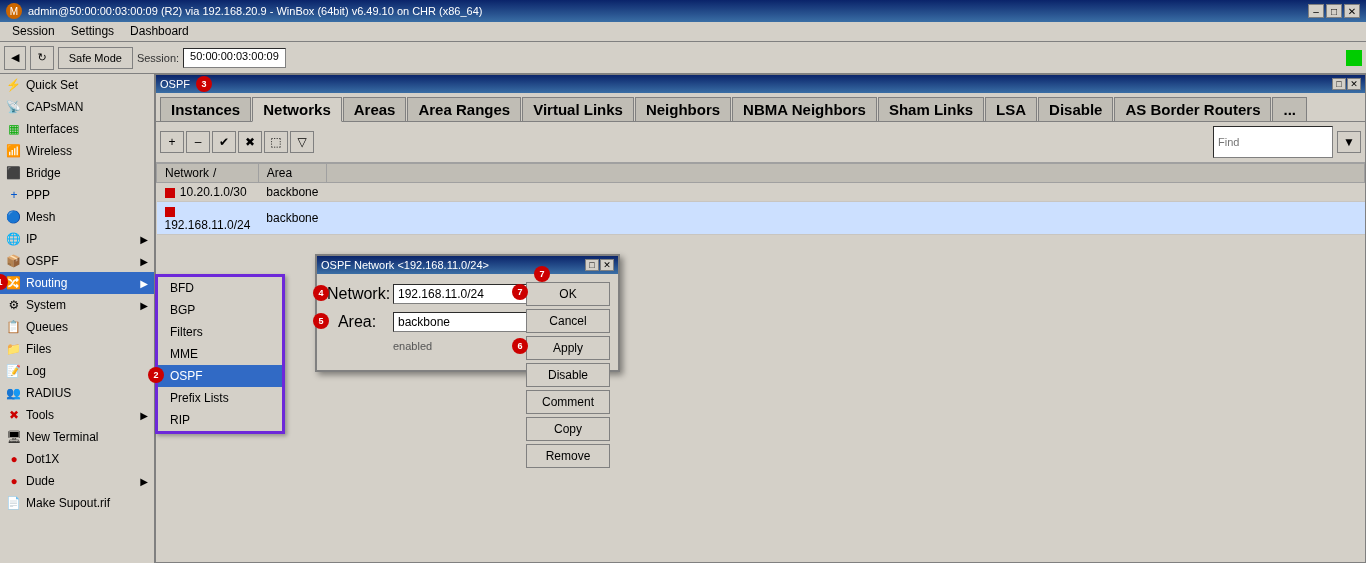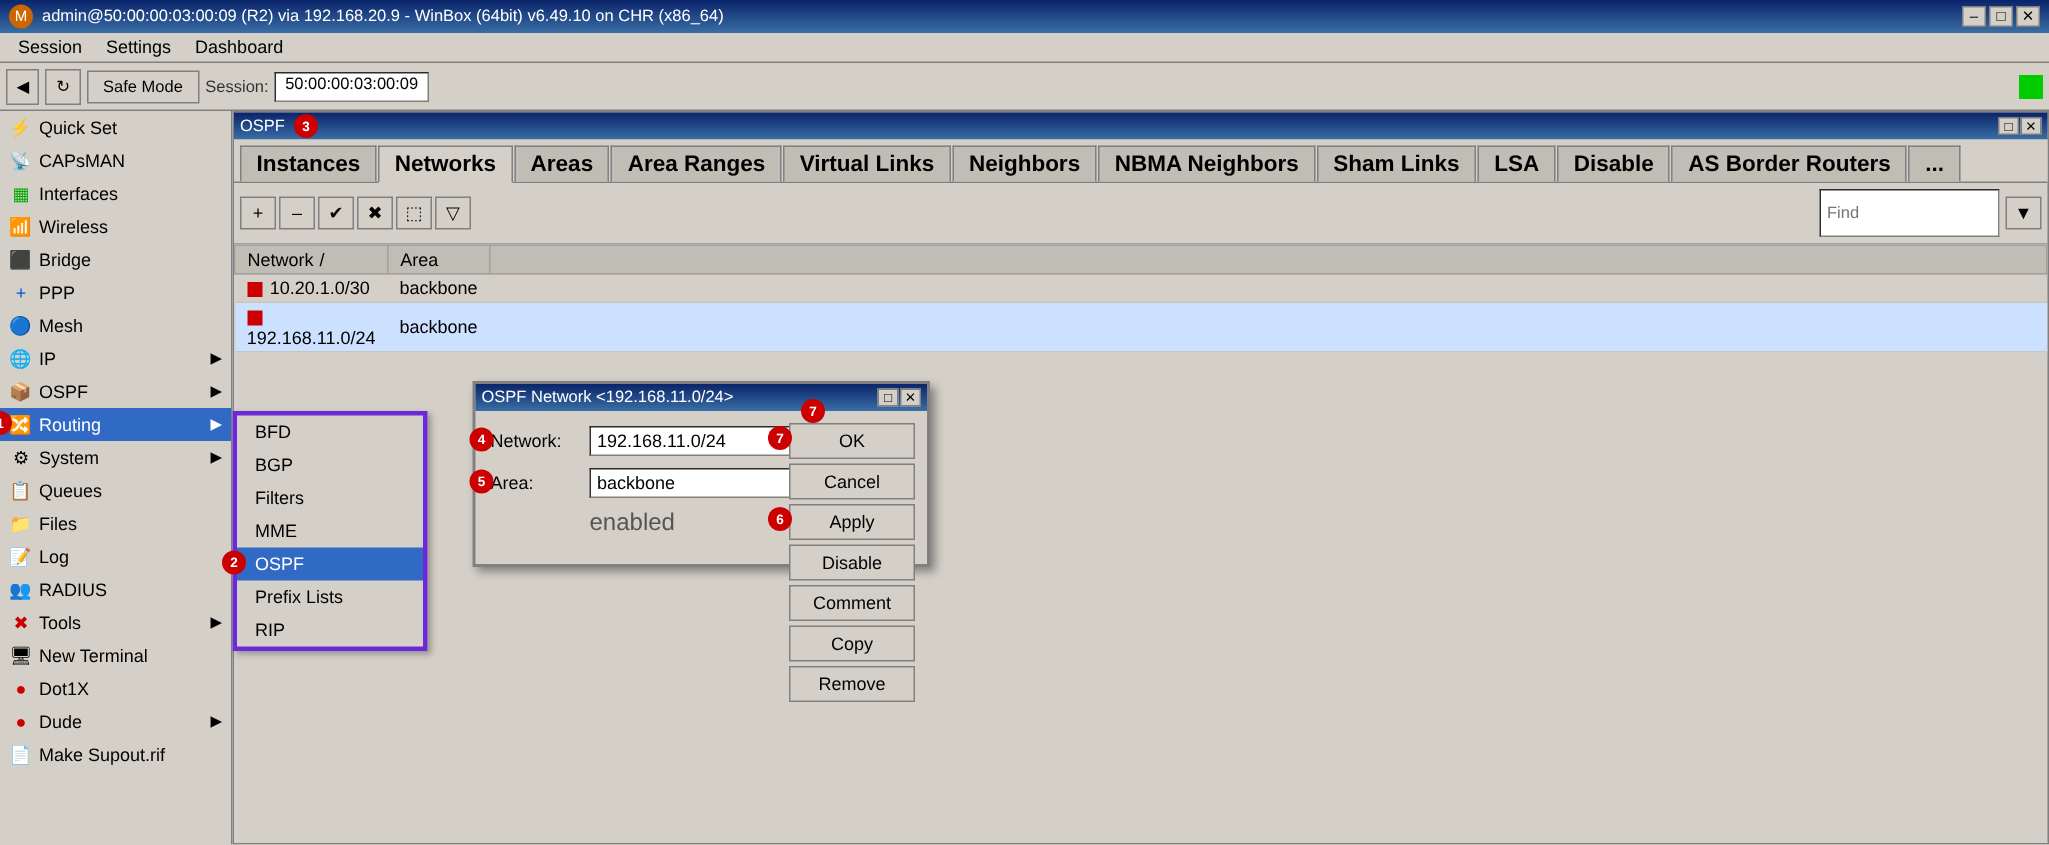--- a/index.html
+++ b/index.html
@@ -322,22 +322,22 @@
       padding: 10px;
     }
     .form-row {
       display: flex;
       align-items: center;
       margin-bottom: 8px;
       gap: 6px;
     }
     .form-label {
       width: 60px;
-      text-align: left;
-      font-size: 12px;
+      text-align: center;
+      font-size: 16px;
     }
     .form-input {
       border: 1px inset #808080;
       background: white;
       height: 20px;
       padding: 0 4px;
       font-size: 12px;
       flex: 1;
     }
     .form-select {
@@ -625,21 +625,21 @@
         <div class="form-row" style="position:relative">
           <div class="badge" style="position:absolute; left:-14px; top:1px; width:16px; height:16px; font-size:9px;">5</div>
           <label class="form-label">Area:</label>
           <select class="form-select" style="width:100px">
             <option>backbone</option>
           </select>
         </div>
 
         <div class="form-row">
           <label class="form-label"></label>
-          <span style="font-size:16px;color:#555">enabled</span>
+          <span style="font-size:11px;color:#555">enabled</span>
         </div>
       </div>
 
       <div style="position:absolute; right:0; top:18px; display:flex; flex-direction:column; gap:3px; padding:8px 8px; width:100px">
         <div style="position:relative">
           <div class="badge" style="position:absolute; left:-14px; top:2px; width:16px; height:16px; font-size:9px;">7</div>
           <button class="dialog-btn">OK</button>
         </div>
         <button class="dialog-btn">Cancel</button>
         <div style="position:relative">

